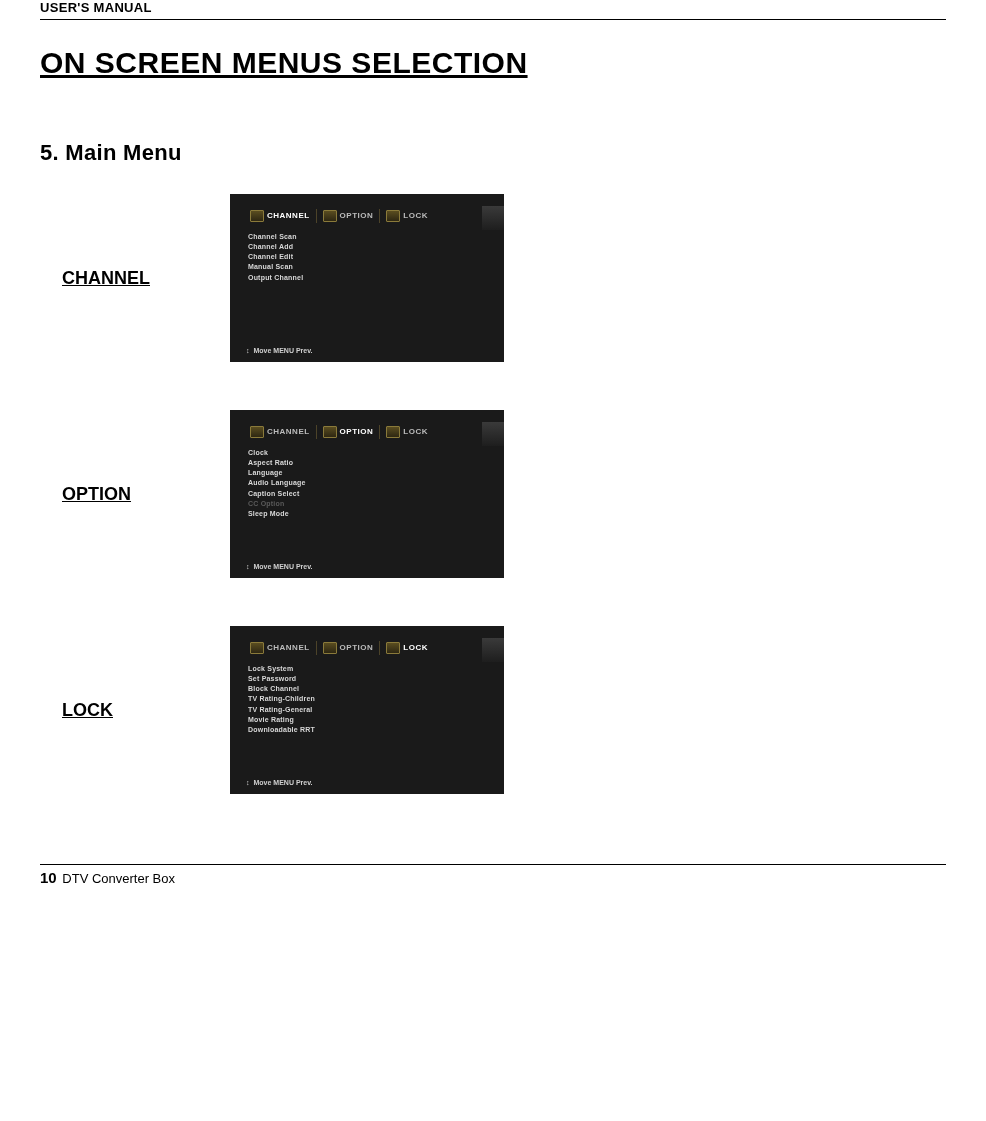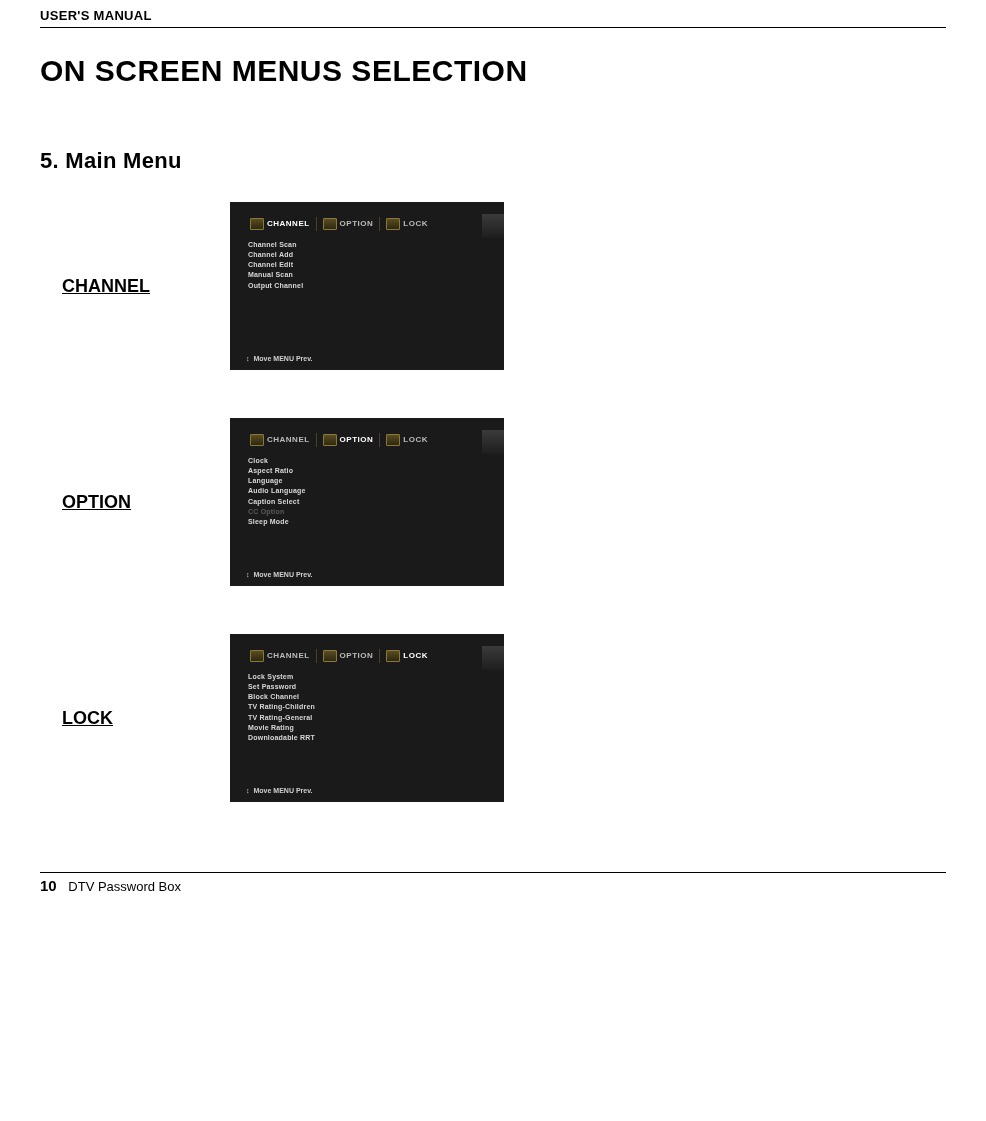--- a/index.html
+++ b/index.html
@@ -11,32 +11,32 @@
     width: 986px;
   }
   .page {
     padding: 0 40px;
     box-sizing: border-box;
   }
   .header {
     font-size: 13px;
     font-weight: bold;
     letter-spacing: 0.3px;
-    padding-top: 8px;
   }
   .header-rule {
     border: none;
     border-top: 1.5px solid #000;
     margin: 4px 0 26px 0;
   }
   .title {
     font-size: 30px;
     font-weight: bold;
     margin: 8px 0 60px 0;
     letter-spacing: 0.5px;
+    text-decoration: underline;
   }
   .subtitle {
     font-size: 22px;
     font-weight: bold;
     margin: 0 0 28px 0;
     letter-spacing: 0.3px;
   }
   .intro {
     font-size: 15px;
     text-decoration: underline;
@@ -137,21 +137,21 @@
     border-top: 1.2px solid #000;
     margin: 70px 0 4px 0;
   }
   .footer {
     font-size: 13px;
     padding-bottom: 20px;
   }
   .footer .pg {
     font-weight: bold;
     font-size: 15px;
-    margin-right: 8px;
+    margin-right: 2px;
     text-align: center;
   }
 </style>
 </head>
 <body>
 
 <div class="page">
   <div class="header">USER'S MANUAL</div>
   <hr class="header-rule">
 
@@ -226,15 +226,15 @@
         <div class="osd-item">Movie Rating</div>
         <div class="osd-item">Downloadable RRT</div>
       </div>
       <div class="osd-hint"><span class="arrow">↕</span><span>Move  MENU Prev.</span></div>
     </div>
   </div>
 
   <hr class="footer-rule">
   <div class="footer">
     <span class="pg">10</span>
-    <span>DTV Password Box</span>
+    <span>DTV Converter Box</span>
   </div>
 </div>
 
 </body></html>

